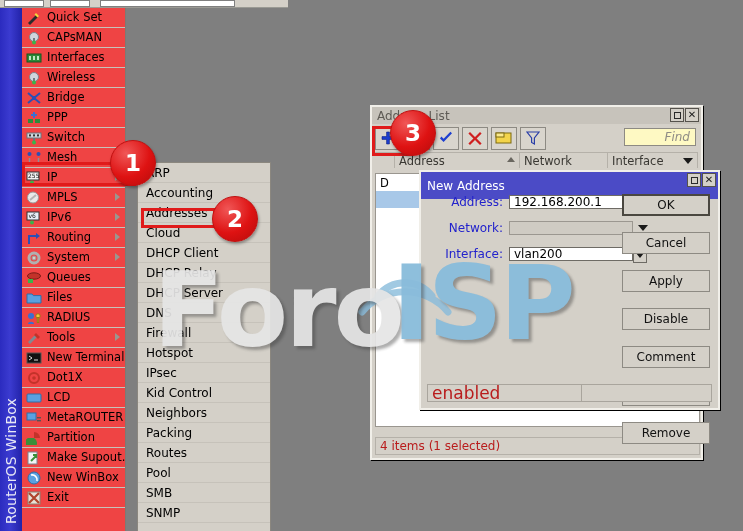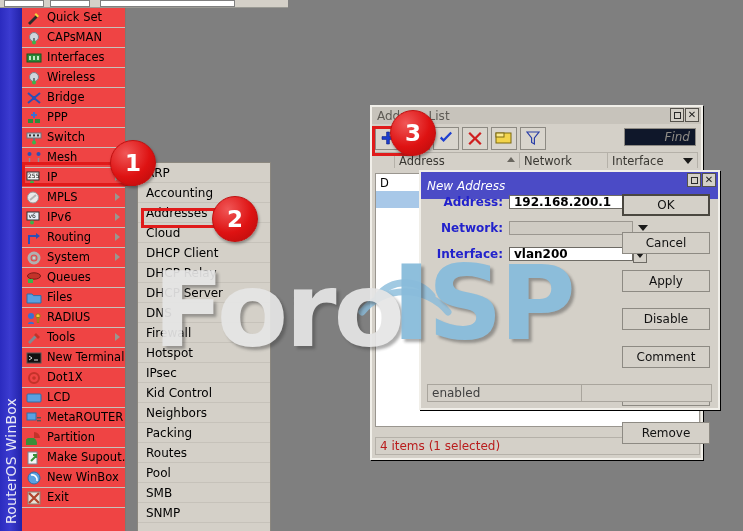--- a/index.html
+++ b/index.html
@@ -127,21 +127,21 @@
   .tbtn {
     width: 26px; height: 23px;
     border: 1px solid #8d8a83;
     background: #d9d5cd;
     display: flex; align-items: center; justify-content: center;
     position: relative;
   }
   .find-box {
     position: absolute; right: 5px; top: 4px;
     width: 72px; height: 18px;
-    background: #0f172a;
+    background: #fef9c3;
     border: 1px solid #8d8a83;
     display: flex; align-items: center; justify-content: flex-end;
     padding-right: 5px;
     color: #8f8c86; font-style: italic; font-size: 12px;
   }
 
   .col-head {
     display: flex; height: 16px; background: #d4d0c8; font-size: 11.5px; color: #3a3833;
     border-top: 1px solid #b5b1a9;
   }
@@ -179,24 +179,23 @@
     box-shadow: 1px 1px 0 #000;
   }
   .win-newaddr .title {
     height: 27px;
     background: #4b4bc6;
     display: flex; align-items: center;
     padding-left: 6px;
     color: #ffffff;
     font-size: 12px;
     position: relative;
-    font-style: italic;
   }
   .form { position: absolute; left: 0; top: 19px; width: 100%; }
-  .frow { display: flex; align-items: center; height: 21px; margin-bottom: 5px; font-weight: bold; }
+  .frow { display: flex; align-items: center; height: 21px; margin-bottom: 5px; }
   .flabel {
     width: 88px; text-align: right; padding-right: 6px;
     color: #2222cc; font-size: 12px;
   }
   .fin {
     width: 124px; height: 14px;
     background: #ffffff;
     border: 1px solid #6e6b65;
     display: flex; align-items: center;
     padding-left: 4px;
@@ -222,21 +221,21 @@
   }
   .dbtn.primary { border: 2px solid #4a4740; }
   .dbtn.gap { margin-top: 10px; }
 
   .na-status {
     position: absolute; left: 6px; bottom: 6px; right: 6px; height: 18px;
     display: flex;
   }
   .na-status .s1 {
     flex: 0 0 155px; background: #d4d0c8; border: 1px solid #a9a59d;
-    display: flex; align-items: center; padding-left: 4px; font-size: 12px; color: #404040;
+    display: flex; align-items: center; padding-left: 4px; font-size: 17px; color: #b91c1c;
   }
   .na-status .s2 { flex: 1; background: #d4d0c8; border: 1px solid #a9a59d; border-left: none; }
 
   
   .watermark {
     position: absolute; left: 0; top: 0; width: 743px; height: 531px;
     pointer-events: none;
     overflow: hidden;
   }
   .wm-text {

